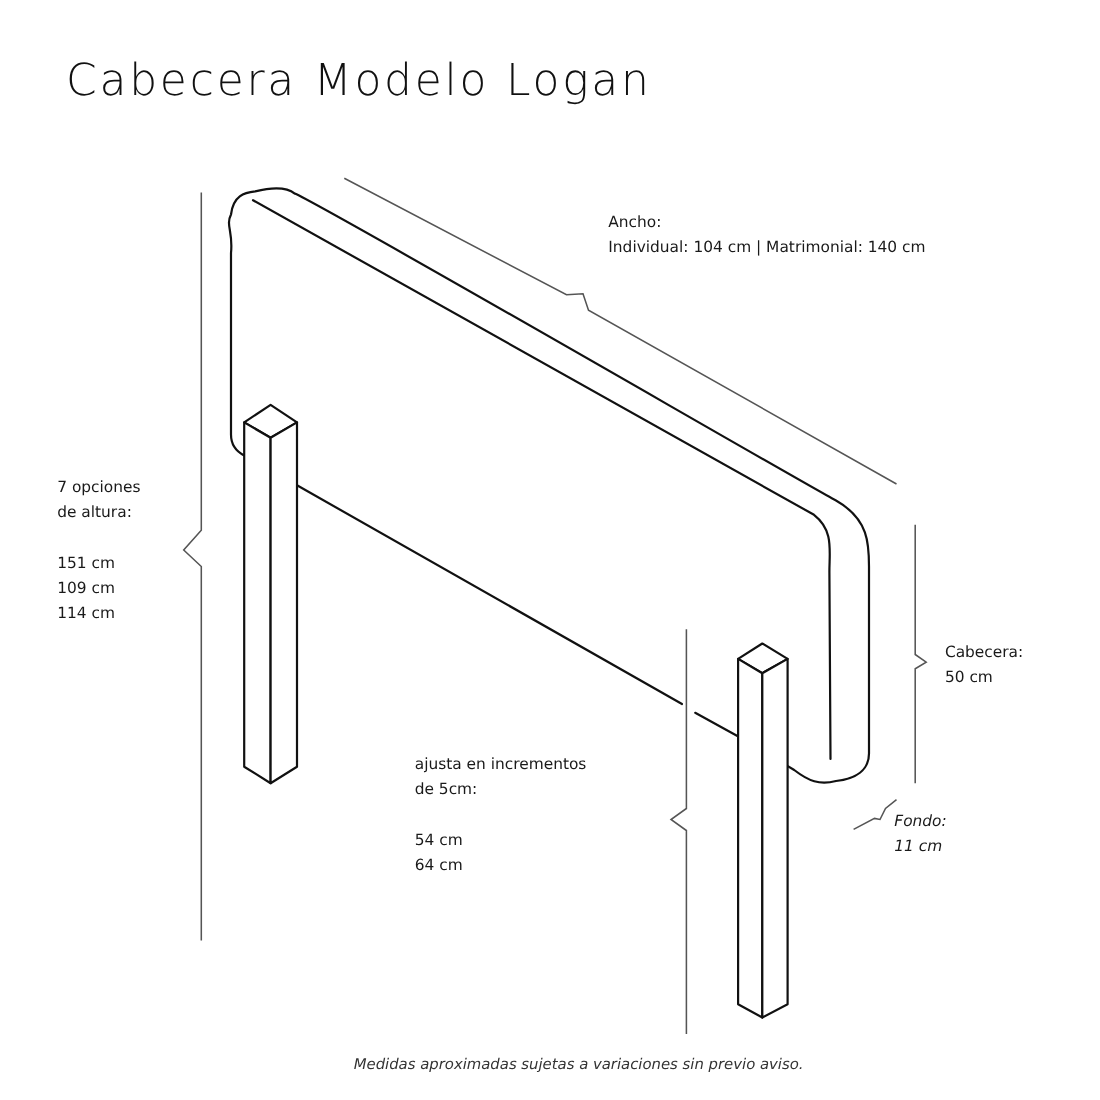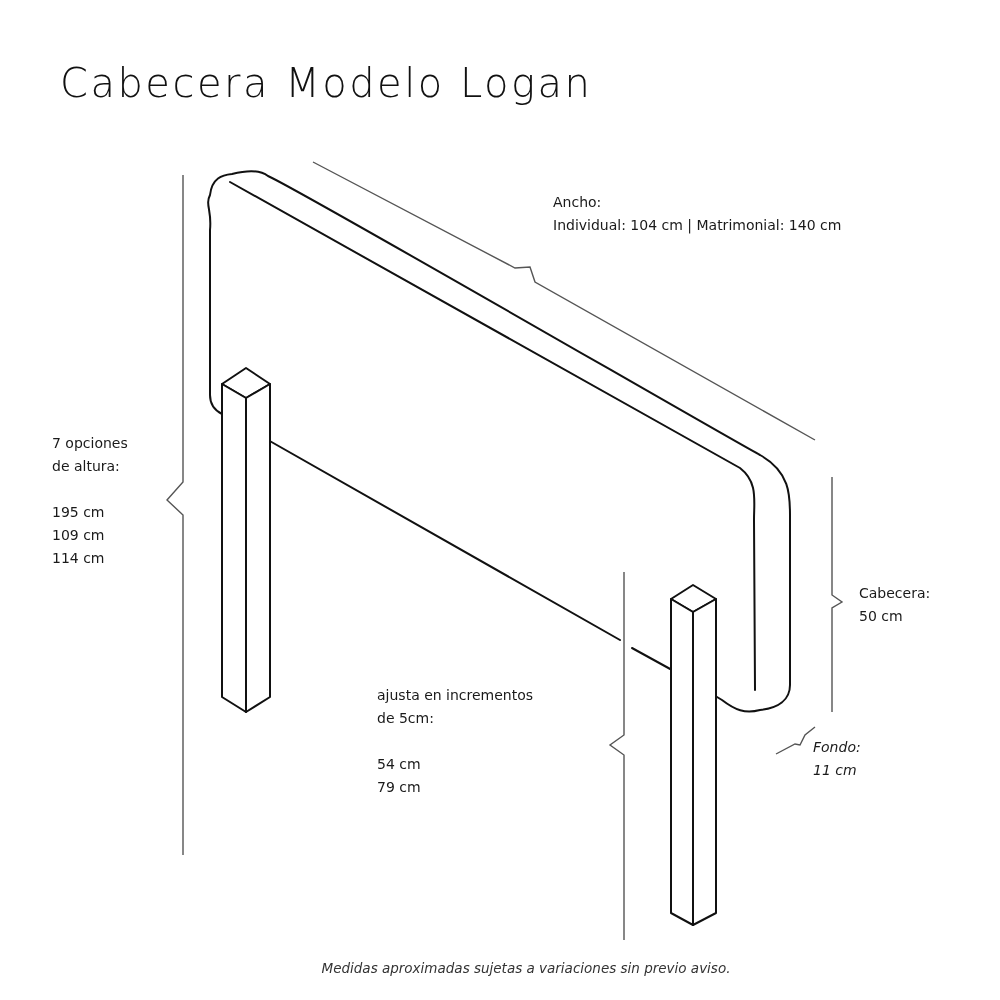--- a/index.html
+++ b/index.html
@@ -1,18 +1,18 @@
 <!DOCTYPE html>
 <html><head>
   <meta charset="utf-8">
   <style>
     html, body { margin: 0; padding: 0; background: #ffffff; }
     body { width: 1000px; height: 1000px; position: relative; overflow: hidden;
            font-family: "DejaVu Sans", "Liberation Sans", sans-serif; color: #111; }
-    .title { position: absolute; left: 60px; top: 60px; font-size: 40px; letter-spacing: 2.5px;
+    .title { position: absolute; left: 60px; top: 50px; font-size: 40px; letter-spacing: 2.5px;
              font-weight: 300; color: #111; white-space: nowrap; }
     .drawing { position: absolute; left: 0; top: 0; width: 1000px; height: 1000px; }
     .label { position: absolute; font-size: 14px; line-height: 23px; color: #1a1a1a; white-space: nowrap; }
     .label .line { display: block; }
     .label .gap { display: block; height: 23px; }
     .footnote { position: absolute; left: 0; width: 1052px; top: 960px; text-align: center;
                 font-size: 13.5px; font-style: italic; color: #333; white-space: nowrap; }
   </style>
 </head>
 <body>
@@ -58,31 +58,31 @@
 
 <div class="label" style="left:553px; top:191px;">
   <span class="line">Ancho:</span>
   <span class="line">Individual: 104 cm | Matrimonial: 140 cm</span>
 </div>
 
 <div class="label" style="left:52px; top:432px;">
   <span class="line">7 opciones</span>
   <span class="line">de altura:</span>
   <span class="gap"></span>
-  <span class="line">195 cm</span>
+  <span class="line">151 cm</span>
   <span class="line">109 cm</span>
   <span class="line">114 cm</span>
 </div>
 
 <div class="label" style="left:377px; top:684px;">
   <span class="line">ajusta en incrementos</span>
   <span class="line">de 5cm:</span>
   <span class="gap"></span>
   <span class="line">54 cm</span>
-  <span class="line">79 cm</span>
+  <span class="line">64 cm</span>
 </div>
 
 <div class="label" style="left:859px; top:582px;">
   <span class="line">Cabecera:</span>
   <span class="line">50 cm</span>
 </div>
 
 <div class="label" style="left:813px; top:736px;font-style:italic;">
   <span class="line">Fondo:</span>
   <span class="line">11 cm</span>

